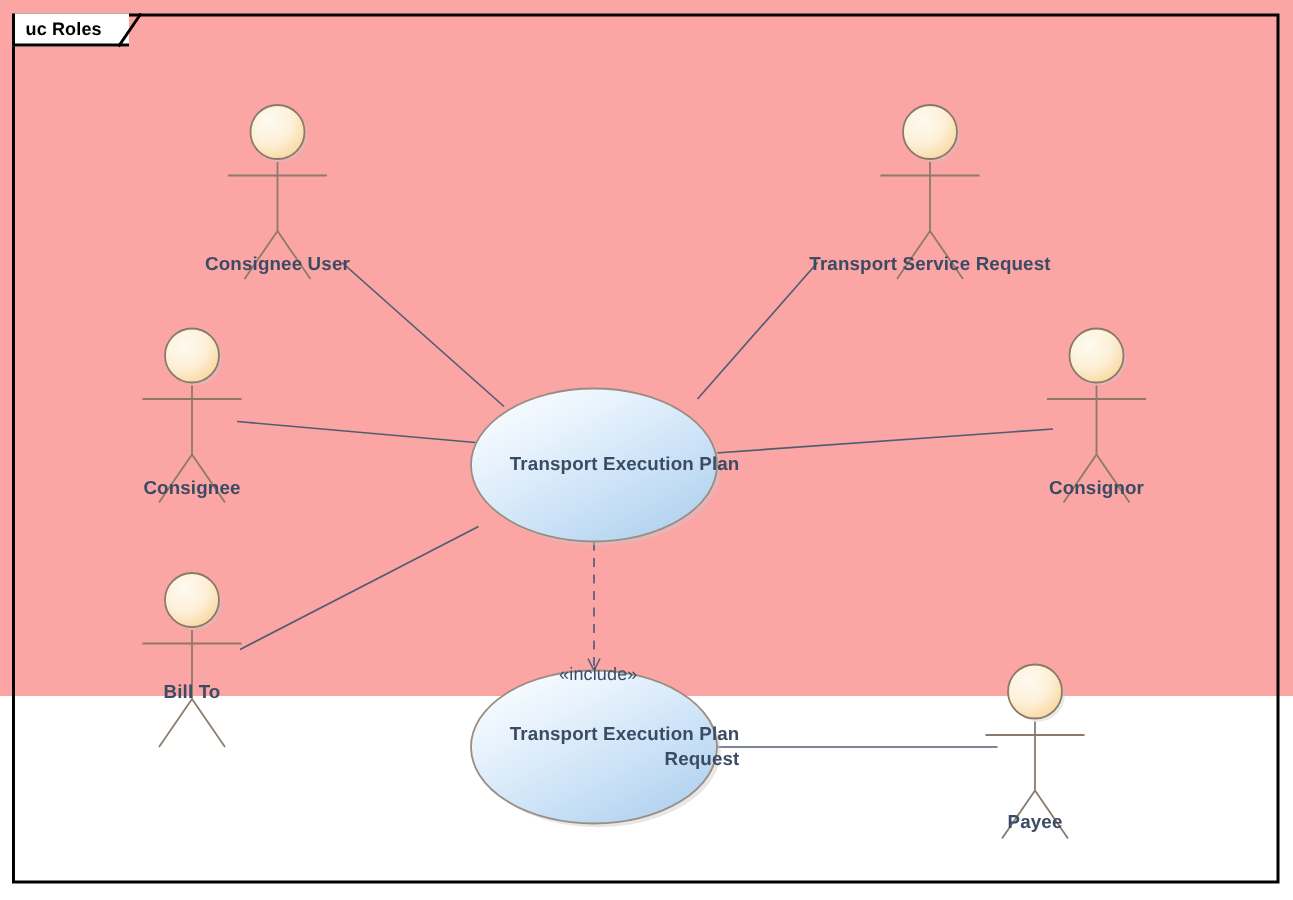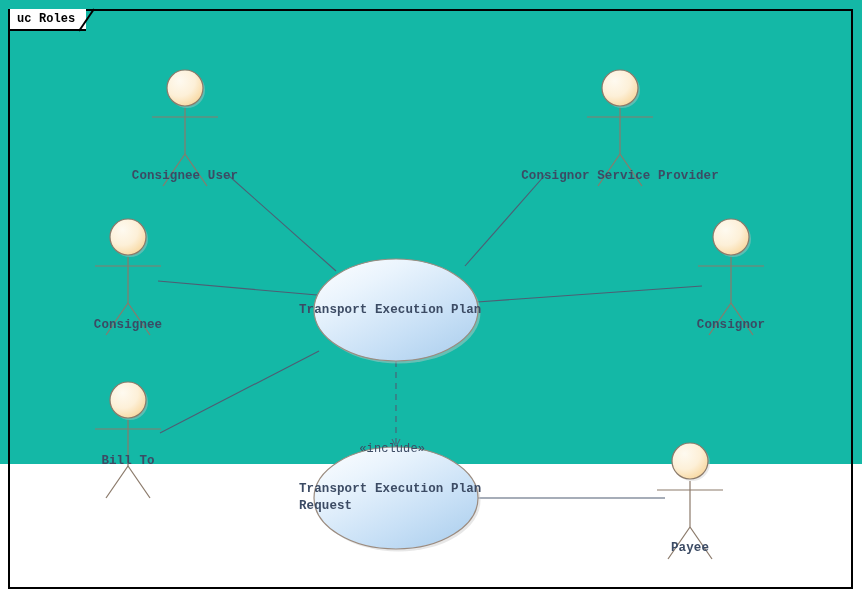--- a/index.html
+++ b/index.html
@@ -11,22 +11,21 @@
   body {
     width: 862px;
     height: 600px;
     font-family: "Liberation Sans", sans-serif;
     overflow: hidden;
   }
   #diagram-root {
     position: relative;
     width: 862px;
     height: 464px;
-    background: #14b8a6;
-    font-family: Liberation Mono, monospace;
+    background: #fca5a5;
   }
   
   .frame {
     position: absolute;
     left: 8px;
     top: 9px;
     width: 845px;
     height: 580px;
     border: 2px solid #000000;
     box-sizing: border-box;
@@ -94,21 +93,21 @@
     text-align: center;
     z-index: 5;
     letter-spacing: 0.1px;
   }
   
   .uc-label {
     position: absolute;
     font-size: 12.5px;
     font-weight: bold;
     color: #3c4b64;
-    text-align: left;
+    text-align: right;
     transform: translate(-50%, -50%);
     z-index: 5;
     line-height: 17px;
     letter-spacing: 0.1px;
     white-space: pre-line;
   }
   
   .stereotype-label {
     position: absolute;
     font-size: 12px;
@@ -226,20 +225,20 @@
         </g>
       </g>
   </svg>
 
   <div id="label-layer">
       <div class="stereotype-label" style="left: 425px; top: 408px; margin-top: 41px;">«include»</div>
       <div class="uc-label" style="left: 396px; top: 310px; width: 194px;">Transport Execution Plan</div>
       <div class="uc-label" style="left: 396px; top: 498px; width: 194px;">Transport Execution Plan
 Request</div>
       <div class="actor-label" style="left: 185px; top: 169px;">Consignee User</div>
-      <div class="actor-label" style="left: 620px; top: 169px;">Consignor Service Provider</div>
+      <div class="actor-label" style="left: 620px; top: 169px;">Transport Service Request</div>
       <div class="actor-label" style="left: 128px; top: 318px;">Consignee</div>
       <div class="actor-label" style="left: 731px; top: 318px;">Consignor</div>
       <div class="actor-label" style="left: 128px; top: 454px;">Bill To</div>
       <div class="actor-label" style="left: 690px; top: 541px;">Payee</div>
     </div>
 
 </div>
 
 </body></html>

